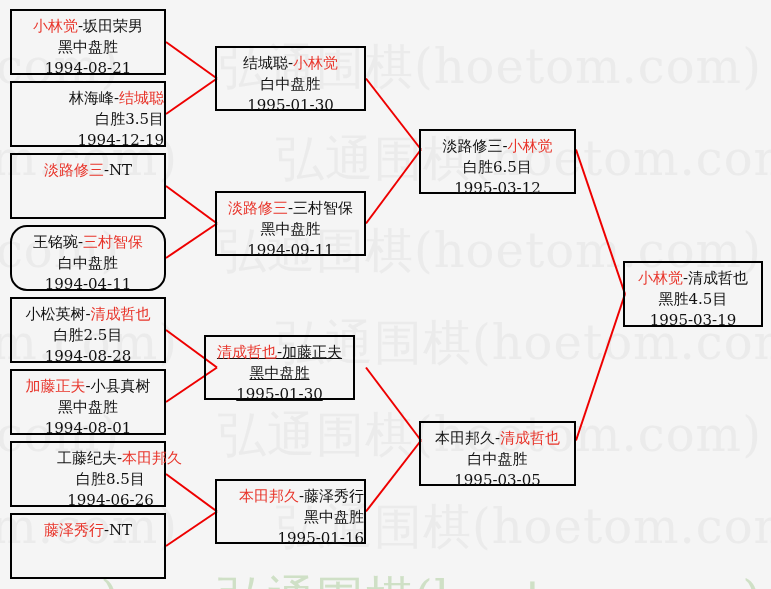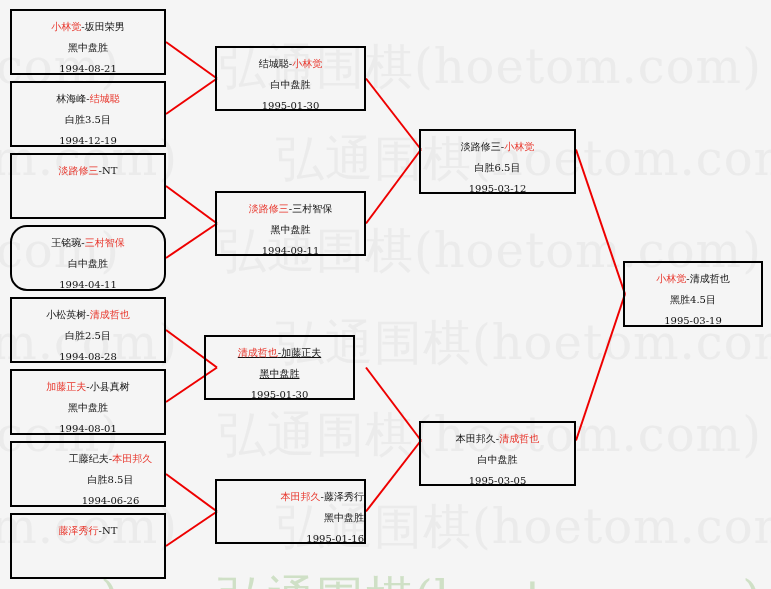--- a/index.html
+++ b/index.html
@@ -21,21 +21,21 @@
     user-select: none;
   }
   .connector-svg { position: absolute; left: 0; top: 0; z-index: 1; }
   .bracket-layer { position: absolute; inset: 0; z-index: 2; }
   .match-box {
     position: absolute;
     box-sizing: border-box;
     border: 2px solid var(--border-color, #000);
     text-align: center;
     padding-top: 5px;
-    font-size: 10px;
+    font-size: 15px;
     line-height: 21px;
     color: var(--text-color, #111);
   }
   .match-box .line { height: 21px; white-space: nowrap; }
   .winner { color: var(--winner-color, #e8352b); }
   .loser  { color: var(--text-color, #111); }
 </style>
 </head>
 <body>
 
@@ -64,21 +64,21 @@
       <line x1="366" y1="511.5" x2="421" y2="440.5" stroke="#ee0000" stroke-width="2"></line>
       <line x1="576" y1="149.5" x2="625" y2="294" stroke="#ee0000" stroke-width="2"></line>
       <line x1="576" y1="440.5" x2="625" y2="294" stroke="#ee0000" stroke-width="2"></line>
     </svg>
   <div class="bracket-layer">
       <div class="match-box" style="left: 10px; top: 9px; width: 156px; height: 66px;">
         <div class="line"><span class="winner">小林觉</span><span class="loser">-坂田荣男</span></div>
         <div class="line">黑中盘胜</div>
         <div class="line">1994-08-21</div>
       </div>
-      <div class="match-box" style="left: 10px; top: 81px; width: 156px; height: 66px;">
+      <div class="match-box" style="left: 10px; top: 81px; width: 156px; height: 66px; text-align: right;">
         <div class="line"><span class="loser">林海峰-</span><span class="winner">结城聪</span></div>
         <div class="line">白胜3.5目</div>
         <div class="line">1994-12-19</div>
       </div>
       <div class="match-box" style="left: 10px; top: 153px; width: 156px; height: 66px;">
         <div class="line"><span class="winner">淡路修三</span><span class="loser">-NT</span></div>
       </div>
       <div class="match-box" style="left: 10px; top: 225px; width: 156px; height: 66px; border-radius: 17px;">
         <div class="line"><span class="loser">王铭琬-</span><span class="winner">三村智保</span></div>
         <div class="line">白中盘胜</div>

